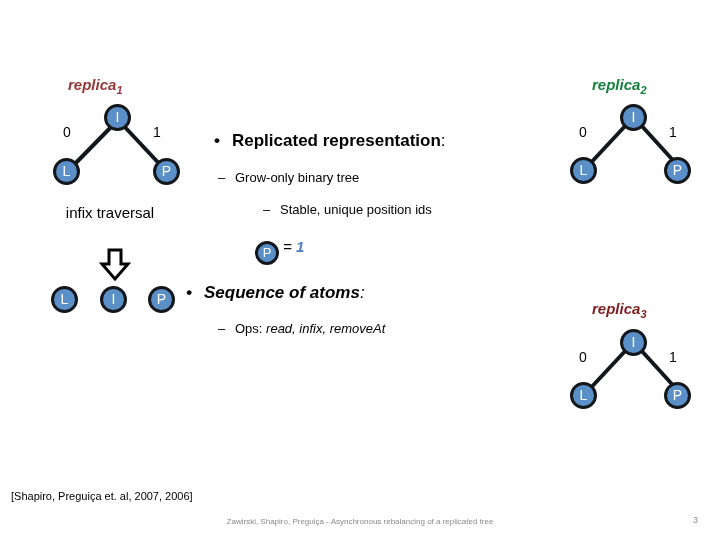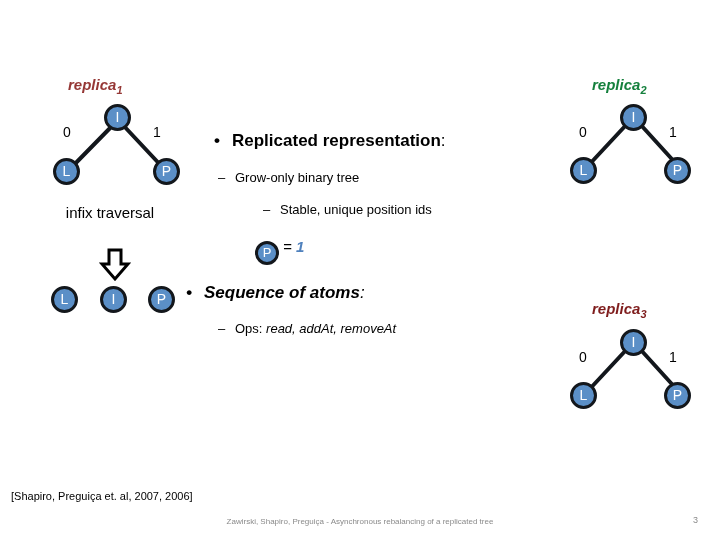--- a/index.html
+++ b/index.html
@@ -220,21 +220,21 @@
     <span class="node small" style="position:relative; display:inline-block; top:5px;">P</span>
     <span class="eq">=</span>
     <span class="val">1</span>
   </div>
 
   <div class="bullet-l1" style="left:186px; top:283px;font-style:italic;">
     <span class="dot">•</span><span>Sequence of atoms</span><span class="tail">:</span>
   </div>
 
   <div class="bullet-l2" style="left:218px; top:321px;">
-    <span class="dash">–</span><span>Ops: </span><span class="ital">read, addAt, removeAt</span>
+    <span class="dash">–</span><span>Ops: </span><span class="ital">read, infix, removeAt</span>
   </div>
 
   <div class="replica-label" style="left:592px; top:76px; color:#15803d;">
     <span>replica</span><span class="sub">2</span>
   </div>
 
   <div class="tree" style="left:556px; top:100px; width:160px; height:90px;">
     <svg width="160" height="90" viewBox="0 0 160 90">
       <line x1="71" y1="24" x2="30" y2="68" stroke="#13171c" stroke-width="4" stroke-linecap="round"></line>
       <line x1="84" y1="24" x2="124" y2="68" stroke="#13171c" stroke-width="4" stroke-linecap="round"></line>

